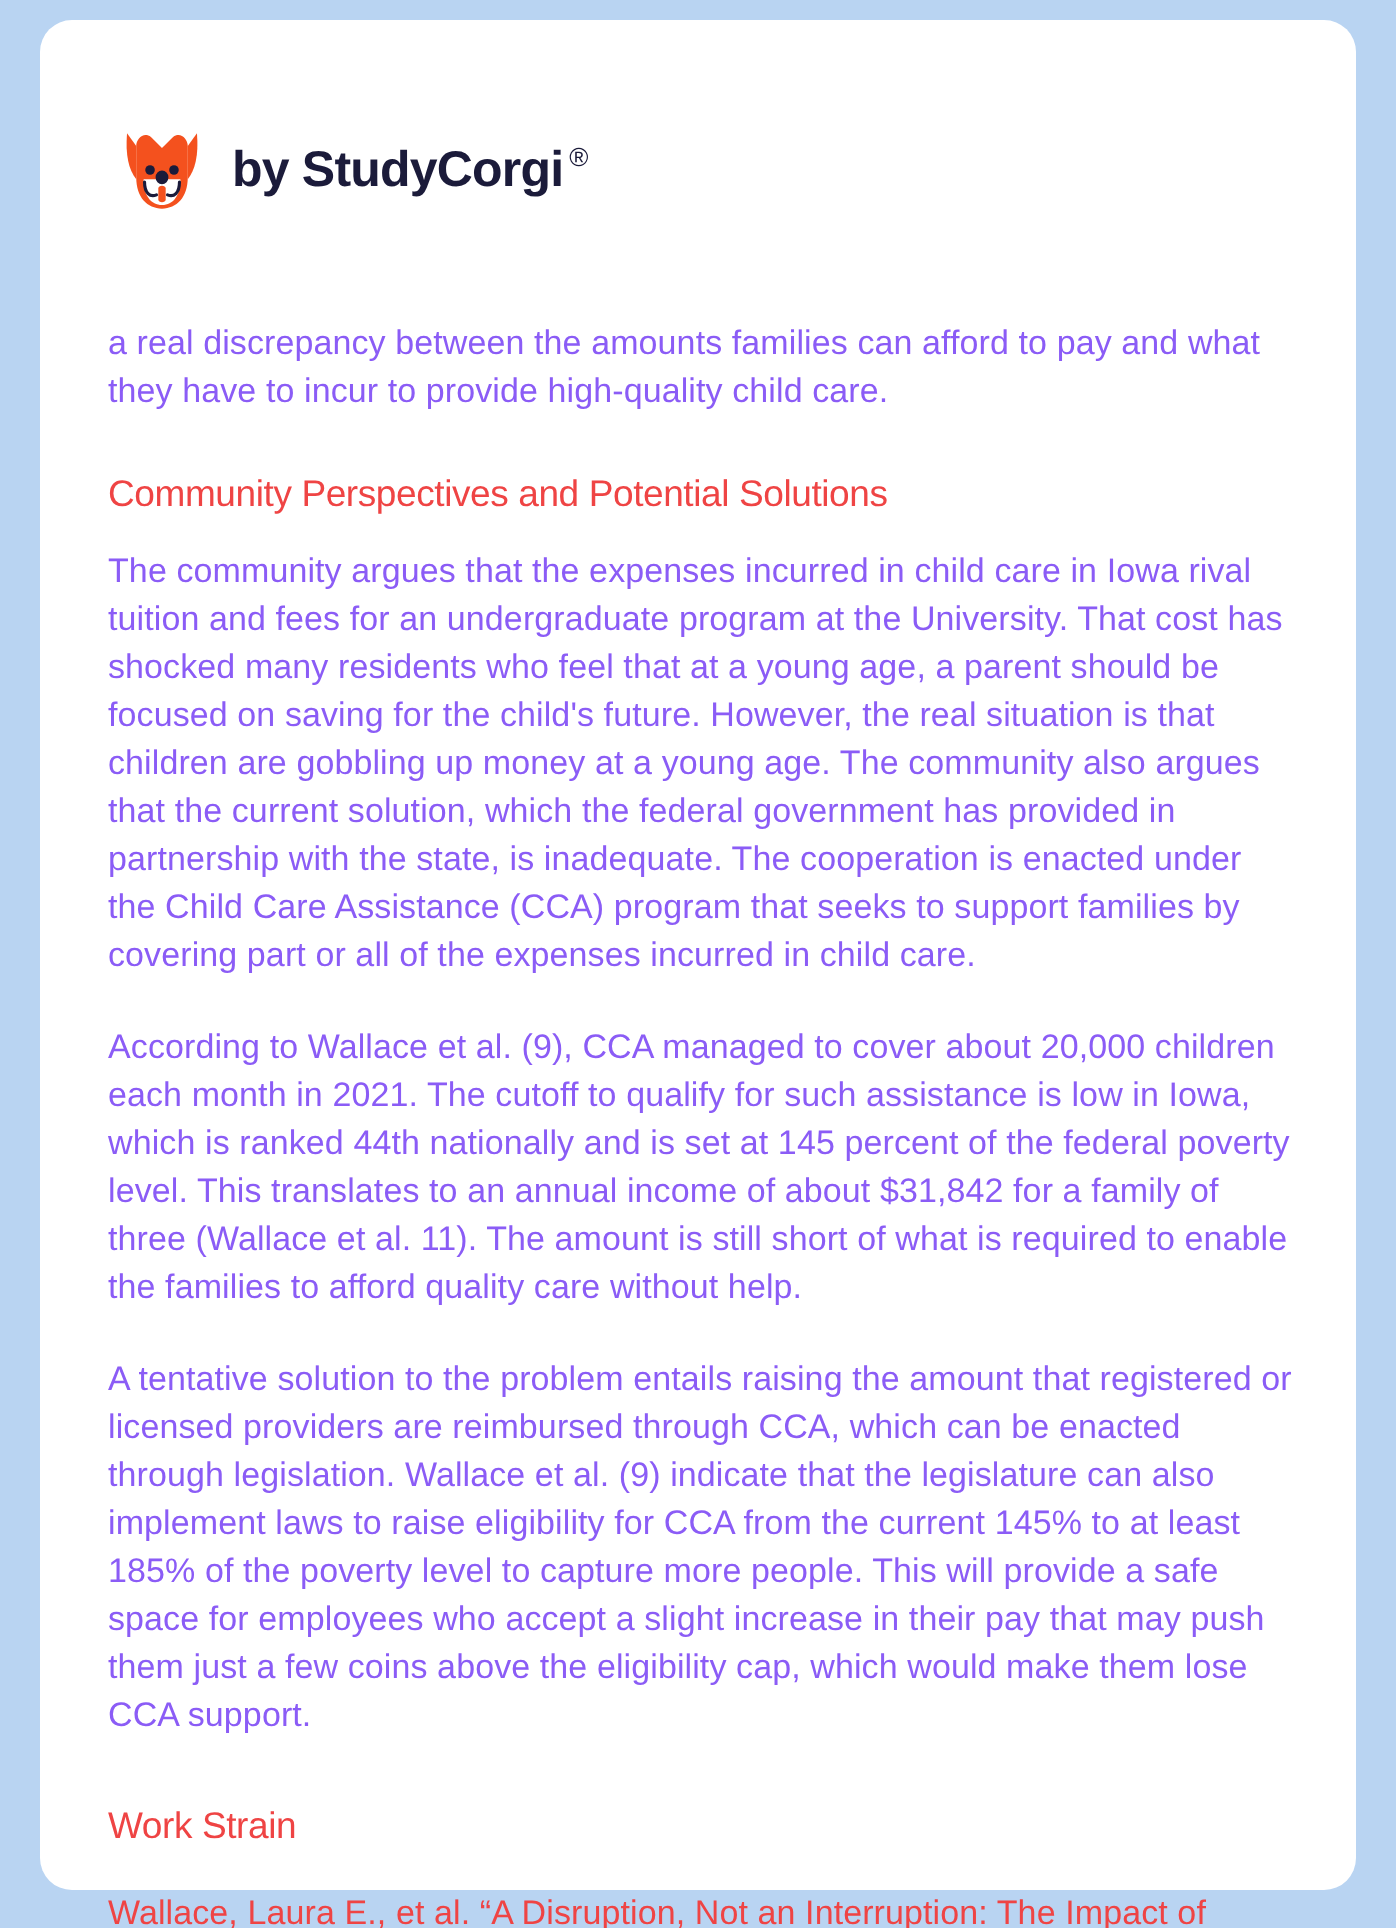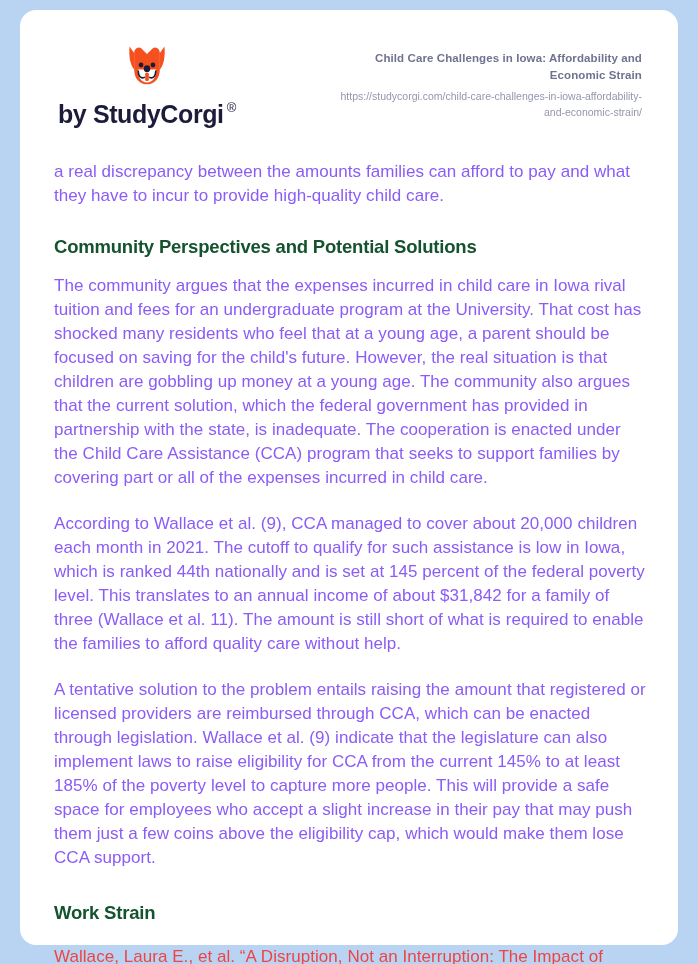--- a/index.html
+++ b/index.html
@@ -41,21 +41,20 @@
     display: flex;
     align-items: center;
     justify-content: space-between;
   }
 
   .brand {
     display: flex;
     align-items: center;
     gap: 12px;
     padding-left: 8px;
-    flex-direction: column;
   }
 
   .brand-logo {
     width: 46px;
     height: 46px;
     flex: none;
     display: block;
   }
 
   .brand-text {
@@ -107,23 +106,23 @@
     color: #8b5cf6;
     font-size: 17px;
     line-height: 24px;
     margin-bottom: 22px;
     letter-spacing: 0.05px;
   }
 
   .para.tight { margin-bottom: 32px; }
 
   h2.section-title {
-    color: #14532d;
+    color: #ef4444;
     font-size: 18.5px;
-    font-weight: bold;
+    font-weight: normal;
     letter-spacing: -0.2px;
     margin: 28px 0 16px 0;
   }
 
   h2.works { margin-top: 30px; margin-bottom: 16px; }
 
   .citation {
     color: #ef4444;
     font-size: 17px;
     line-height: 33px;
@@ -151,24 +150,20 @@
           <path d="M46 70 C46 66 54 66 54 70 L54 82 C54 86 46 86 46 82 Z" fill="#f4511e"></path>
           <path d="M31 63 C31 75 37 80 44 77" fill="none" stroke="#1b1b3a" stroke-width="3.4" stroke-linecap="round"></path>
           <path d="M69 63 C69 75 63 80 56 77" fill="none" stroke="#1b1b3a" stroke-width="3.4" stroke-linecap="round"></path>
         </svg>
         <div class="brand-text">
           <span>by StudyCorgi</span>
           <span class="brand-reg">®</span>
         </div>
       </div>
 
-      <div class="header-meta">
-        <div class="doc-title">Child Care Challenges in Iowa: Affordability and Economic Strain</div>
-        <div class="doc-url">https://studycorgi.com/child-care-challenges-in-iowa-affordability-and-economic-strain/</div>
-      </div>
 
     </div>
 
     <div class="content">
 
       <p class="para">a real discrepancy between the amounts families can afford to pay and what they have to incur to provide high-quality child care.</p>
 
       <h2 class="section-title">Community Perspectives and Potential Solutions</h2>
 
       <p class="para">The community argues that the expenses incurred in child care in Iowa rival tuition and fees for an undergraduate program at the University. That cost has shocked many residents who feel that at a young age, a parent should be focused on saving for the child's future. However, the real situation is that children are gobbling up money at a young age. The community also argues that the current solution, which the federal government has provided in partnership with the state, is inadequate. The cooperation is enacted under the Child Care Assistance (CCA) program that seeks to support families by covering part or all of the expenses incurred in child care.</p>

